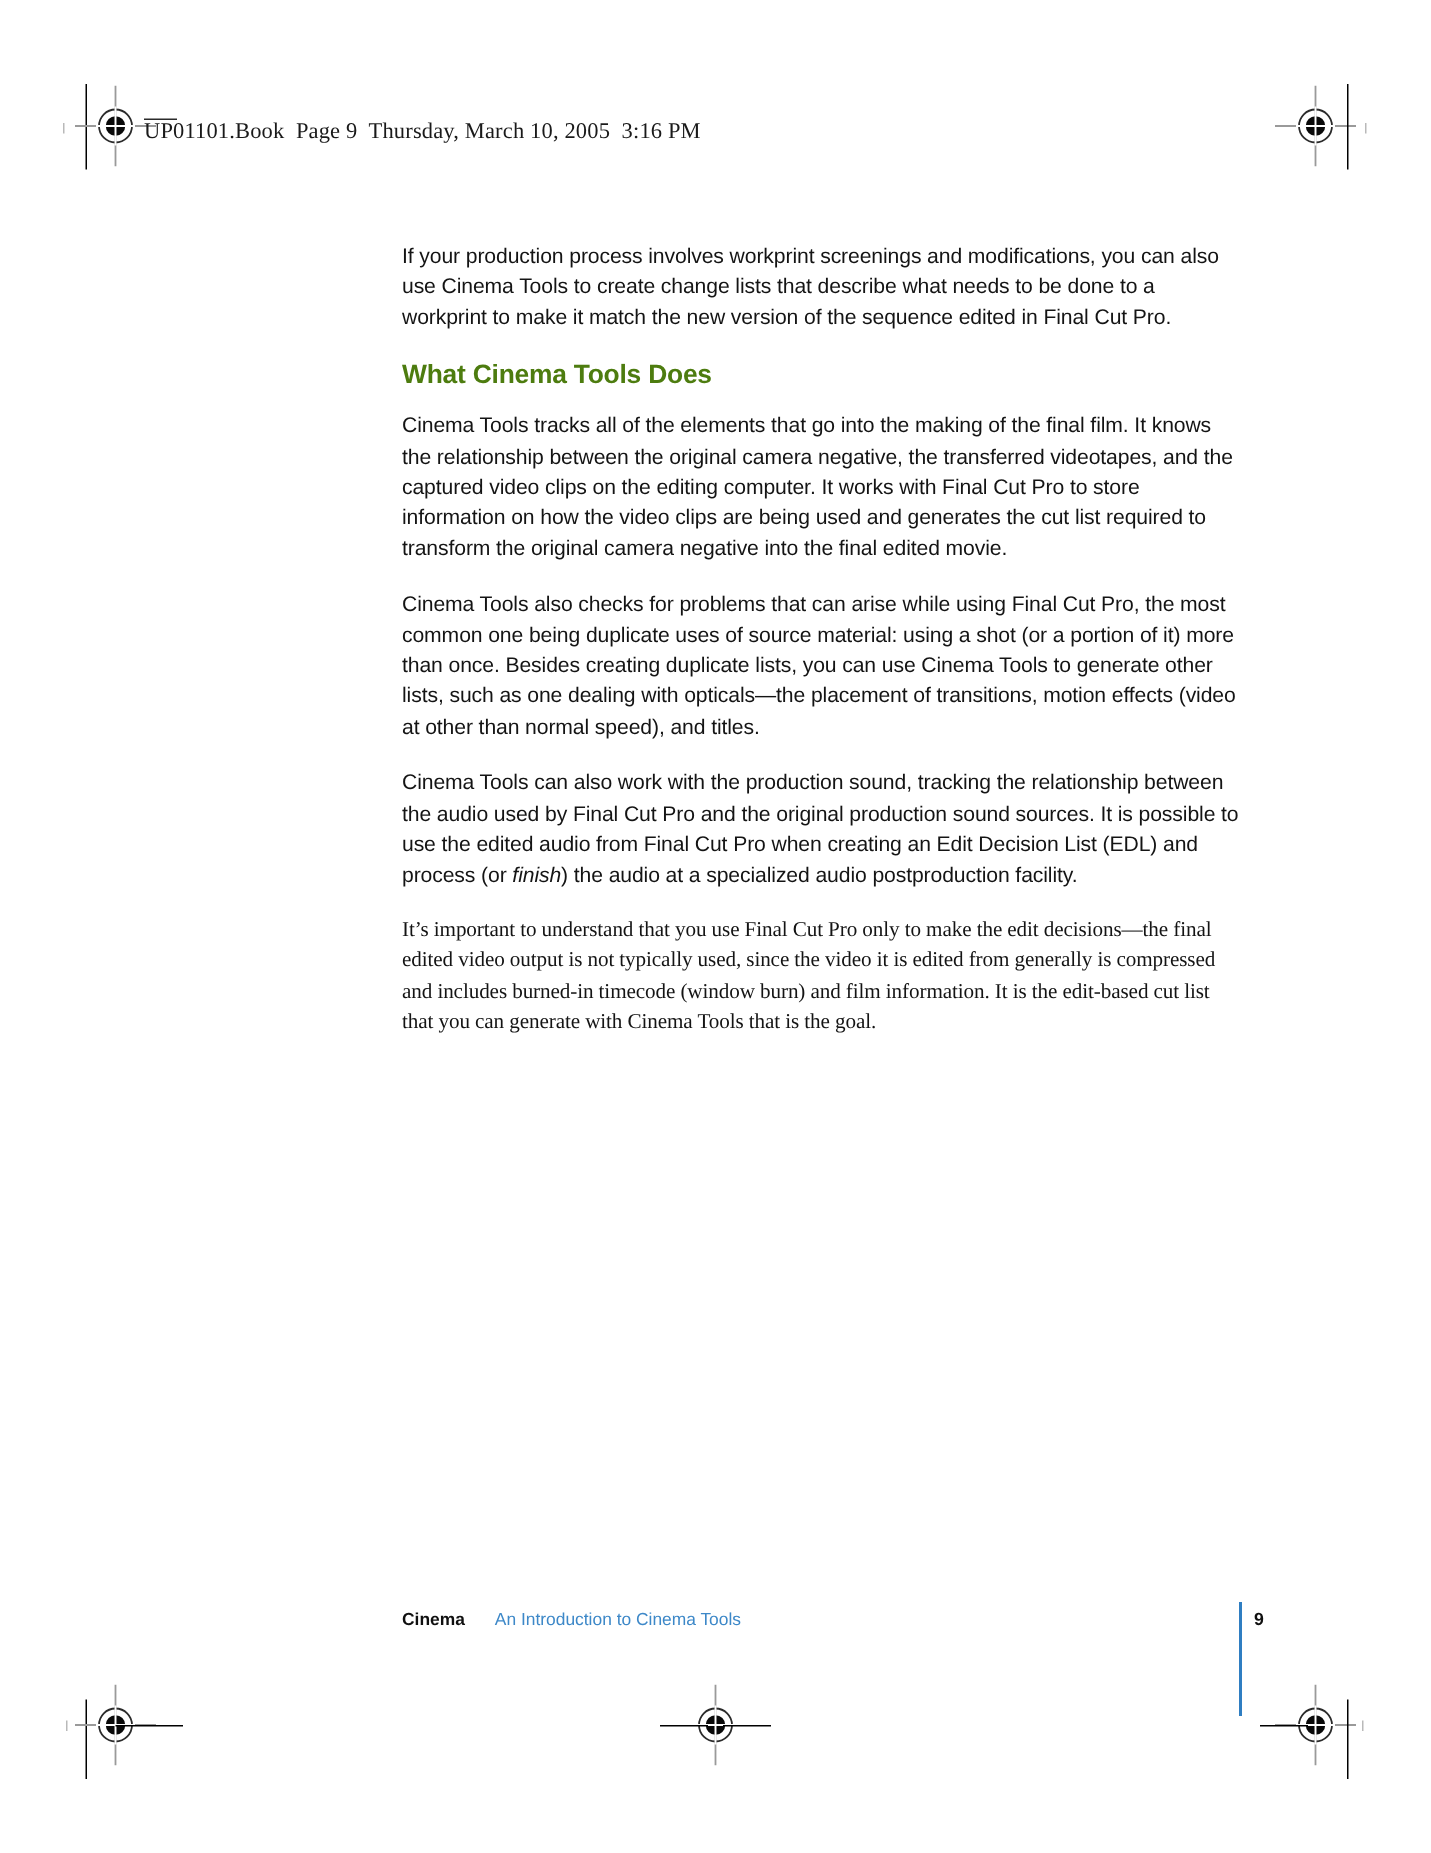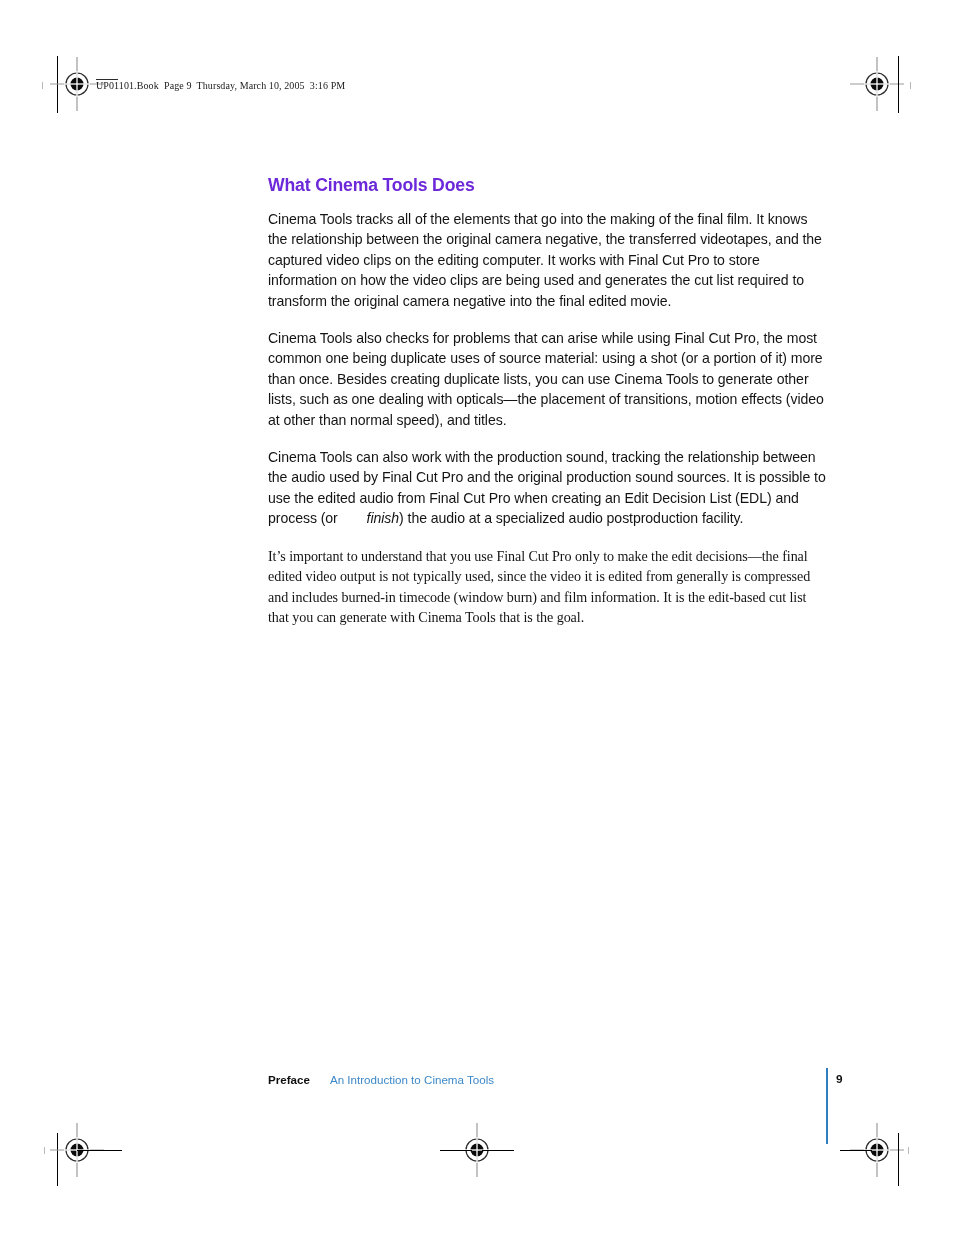--- a/index.html
+++ b/index.html
@@ -39,21 +39,21 @@
     pointer-events: none;
   }
   .reg-mark svg { display: block; }
 
   
   .run-head {
     position: absolute;
     left: 96px;
     top: 80px;
     font-family: "Liberation Serif", serif;
-    font-size: 10px;
+    font-size: 15px;
     color: #1a1a1a;
     white-space: pre;
     letter-spacing: 0.1px;
     text-align: center;
   }
   .run-head-rule {
     position: absolute;
     left: 96px;
     top: 79px;
     width: 22px;
@@ -77,28 +77,28 @@
     text-align: left;
     letter-spacing: -0.07px;
   }
   p.body-par:last-child { margin-bottom: 0; font-family: Liberation Serif, serif; }
 
   h2.section-head {
     margin: 14px 0 1px 0;
     font-size: 17.6px;
     line-height: 23px;
     font-weight: bold;
-    color: #6d28d9;
+    color: #4d7c0f;
     letter-spacing: -0.15px;
   }
 
   
   h2.section-head + p.body-par { margin-top: 12px; }
 
-  em.it { font-style: italic; margin-left: 25px; }
+  em.it { font-style: italic; }
 
   
   .footer {
     position: absolute;
     left: 268px;
     top: 1072px;
     width: 600px;
     font-size: 11.6px;
     line-height: 15px;
     white-space: nowrap;
@@ -201,32 +201,33 @@
 </div>
 <div class="crop-line h" style="left:840px; top:1150px; width:32px;"></div>
 <div class="crop-line v" style="left:898px; top:1133px; height:53px;"></div>
 <div class="tick-faint" style="left:908px; top:1147px;"></div>
 
 <div class="run-head-rule"></div>
 <div class="run-head">UP01101.Book  Page 9  Thursday, March 10, 2005  3:16 PM</div>
 
 <div class="text-column">
 
+  <p class="body-par">If your production process involves workprint screenings and modifications, you can also use Cinema Tools to create change lists that describe what needs to be done to a workprint to make it match the new version of the sequence edited in Final Cut Pro.</p>
 
   <h2 class="section-head">What Cinema Tools Does</h2>
 
   <p class="body-par">Cinema Tools tracks all of the elements that go into the making of the final film. It knows the relationship between the original camera negative, the transferred videotapes, and the captured video clips on the editing computer. It works with Final Cut Pro to store information on how the video clips are being used and generates the cut list required to transform the original camera negative into the final edited movie.</p>
 
   <p class="body-par">Cinema Tools also checks for problems that can arise while using Final Cut Pro, the most common one being duplicate uses of source material:  using a shot (or a portion of it) more than once. Besides creating duplicate lists, you can use Cinema Tools to generate other lists, such as one dealing with opticals—the placement of transitions, motion effects (video at other than normal speed), and titles.</p>
 
   <p class="body-par"><span>Cinema Tools can also work with the production sound, tracking the relationship between the audio used by Final Cut Pro and the original production sound sources. It is possible to use the edited audio from Final Cut Pro when creating an Edit Decision List (EDL) and process (or </span><em class="it">finish</em><span>) the audio at a specialized audio postproduction facility.</span></p>
 
   <p class="body-par">It’s important to understand that you use Final Cut Pro only to make the edit decisions—the final edited video output is not typically used, since the video it is edited from generally is compressed and includes burned-in timecode (window burn) and film information. It is the edit-based cut list that you can generate with Cinema Tools that is the goal.</p>
 
 </div>
 
 <div class="footer">
-  <span class="chapter-word">Preface</span><span class="chapter-title">An Introduction to Cinema Tools</span>
+  <span class="chapter-word">Cinema</span><span class="chapter-title">An Introduction to Cinema Tools</span>
 </div>
 
 <div class="footer-rule"></div>
 
 <div class="page-number">9</div>
 
 </body></html>

